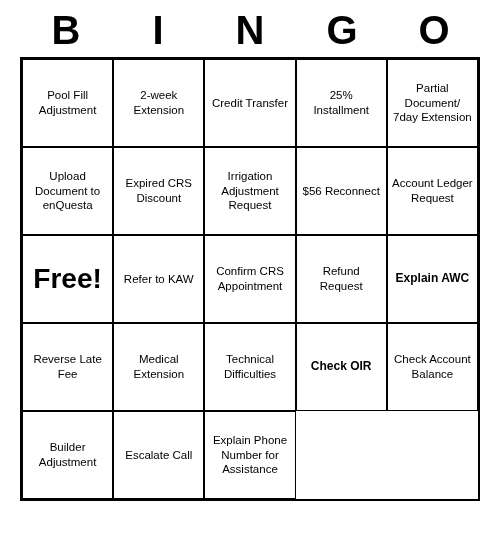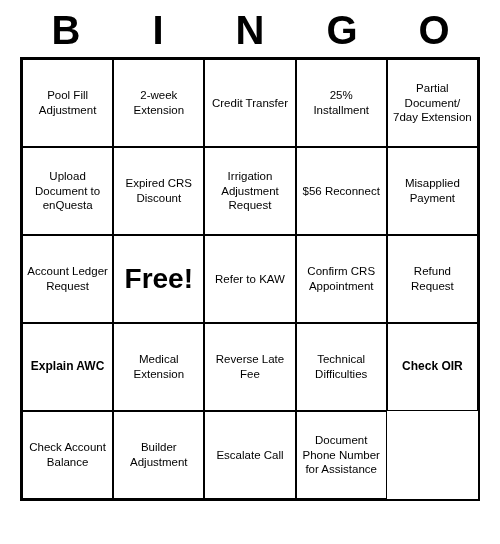--- a/index.html
+++ b/index.html
@@ -66,28 +66,27 @@
 <div class="bingo-grid">
 <div class="bingo-cell">Pool Fill Adjustment</div>
     <div class="bingo-cell">2-week Extension</div>
     <div class="bingo-cell">Credit Transfer</div>
     <div class="bingo-cell">25% Installment</div>
     <div class="bingo-cell">Partial Document/ 7day Extension</div>
     <div class="bingo-cell">Upload Document to enQuesta</div>
     <div class="bingo-cell">Expired CRS Discount</div>
     <div class="bingo-cell">Irrigation Adjustment Request</div>
     <div class="bingo-cell">$56 Reconnect</div>
-    <div class="bingo-cell">Misapplied Payment</div>
     <div class="bingo-cell">Account Ledger Request</div>
     <div class="bingo-cell free">Free!</div>
     <div class="bingo-cell">Refer to KAW</div>
     <div class="bingo-cell">Confirm CRS Appointment</div>
     <div class="bingo-cell">Refund Request</div>
     <div class="bingo-cell medium-text">Explain AWC</div>
+    <div class="bingo-cell">Reverse Late Fee</div>
     <div class="bingo-cell">Medical Extension</div>
-    <div class="bingo-cell">Reverse Late Fee</div>
     <div class="bingo-cell">Technical Difficulties</div>
     <div class="bingo-cell medium-text">Check OIR</div>
     <div class="bingo-cell">Check Account Balance</div>
     <div class="bingo-cell">Builder Adjustment</div>
     <div class="bingo-cell">Escalate Call</div>
-    <div class="bingo-cell">Document Phone Number for Assistance</div>
+    <div class="bingo-cell">Explain Phone Number for Assistance</div>
   </div>
 
 </body></html>

